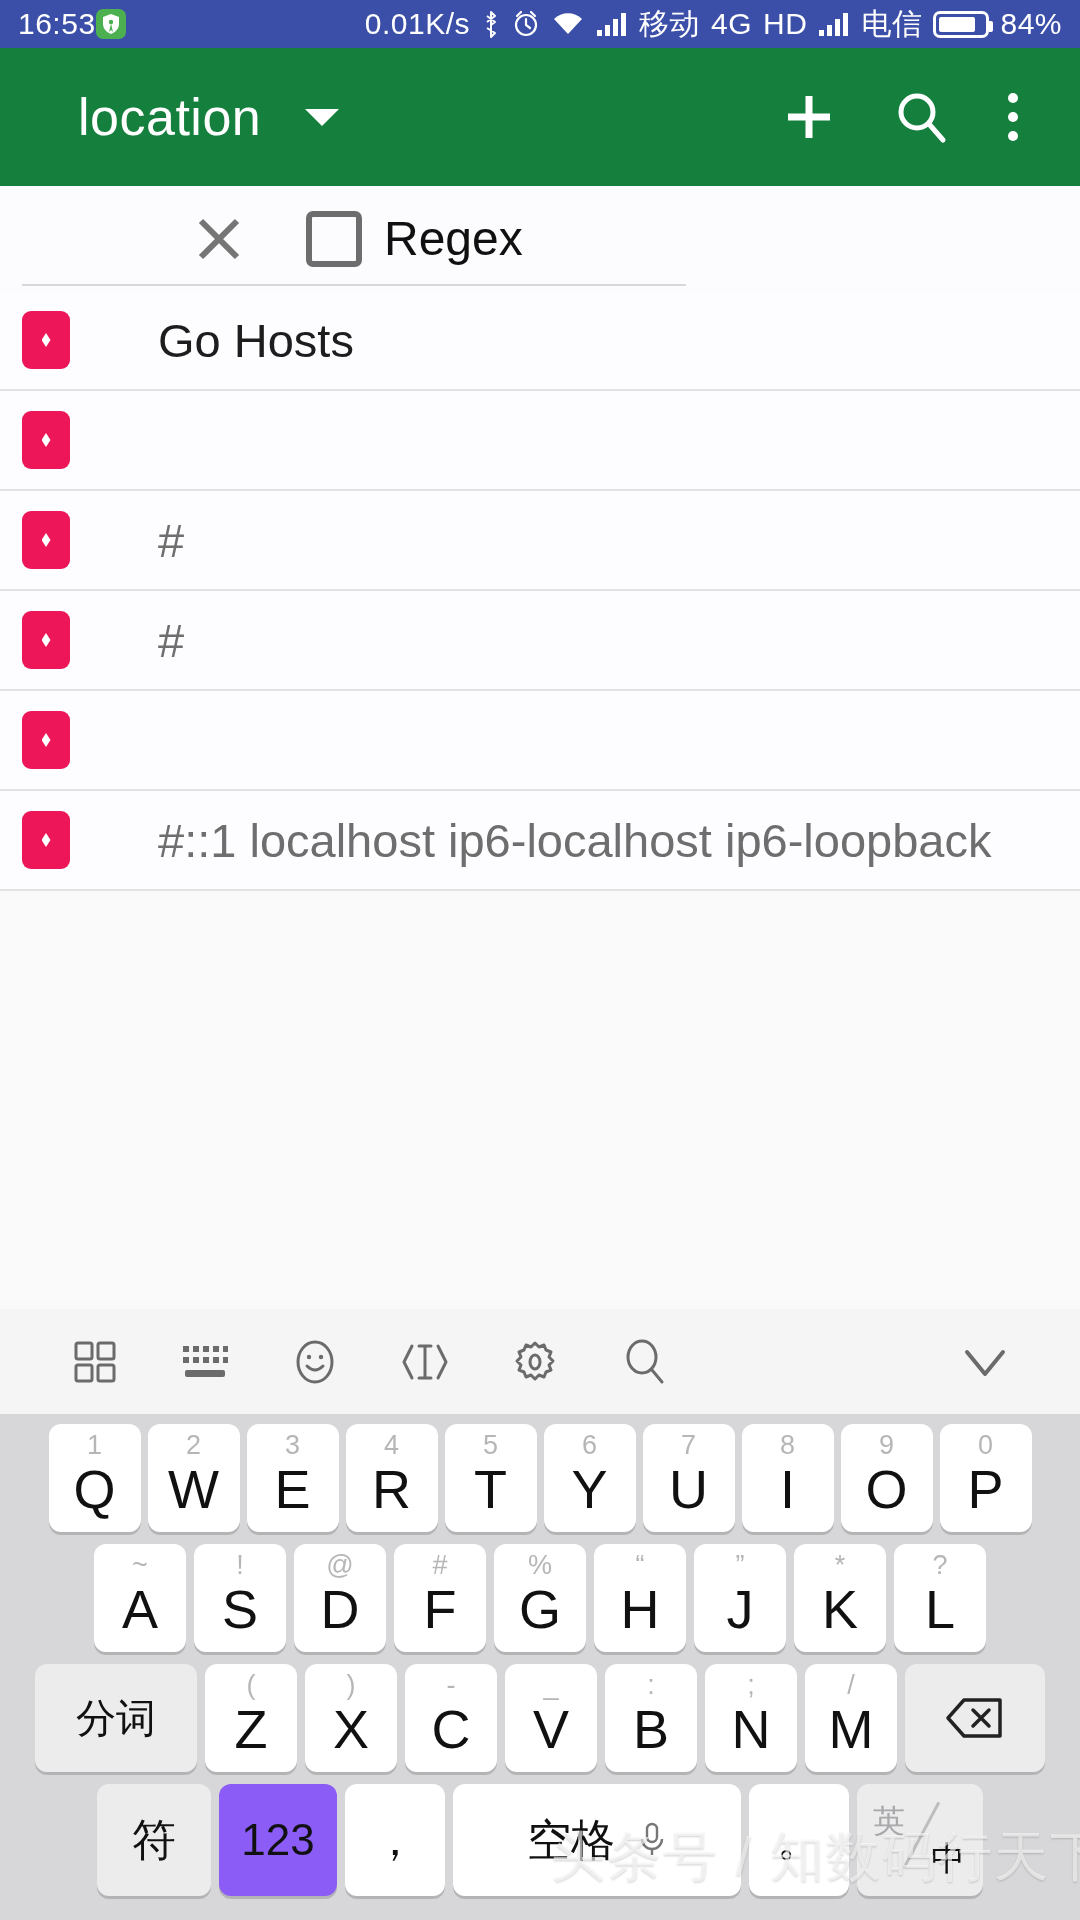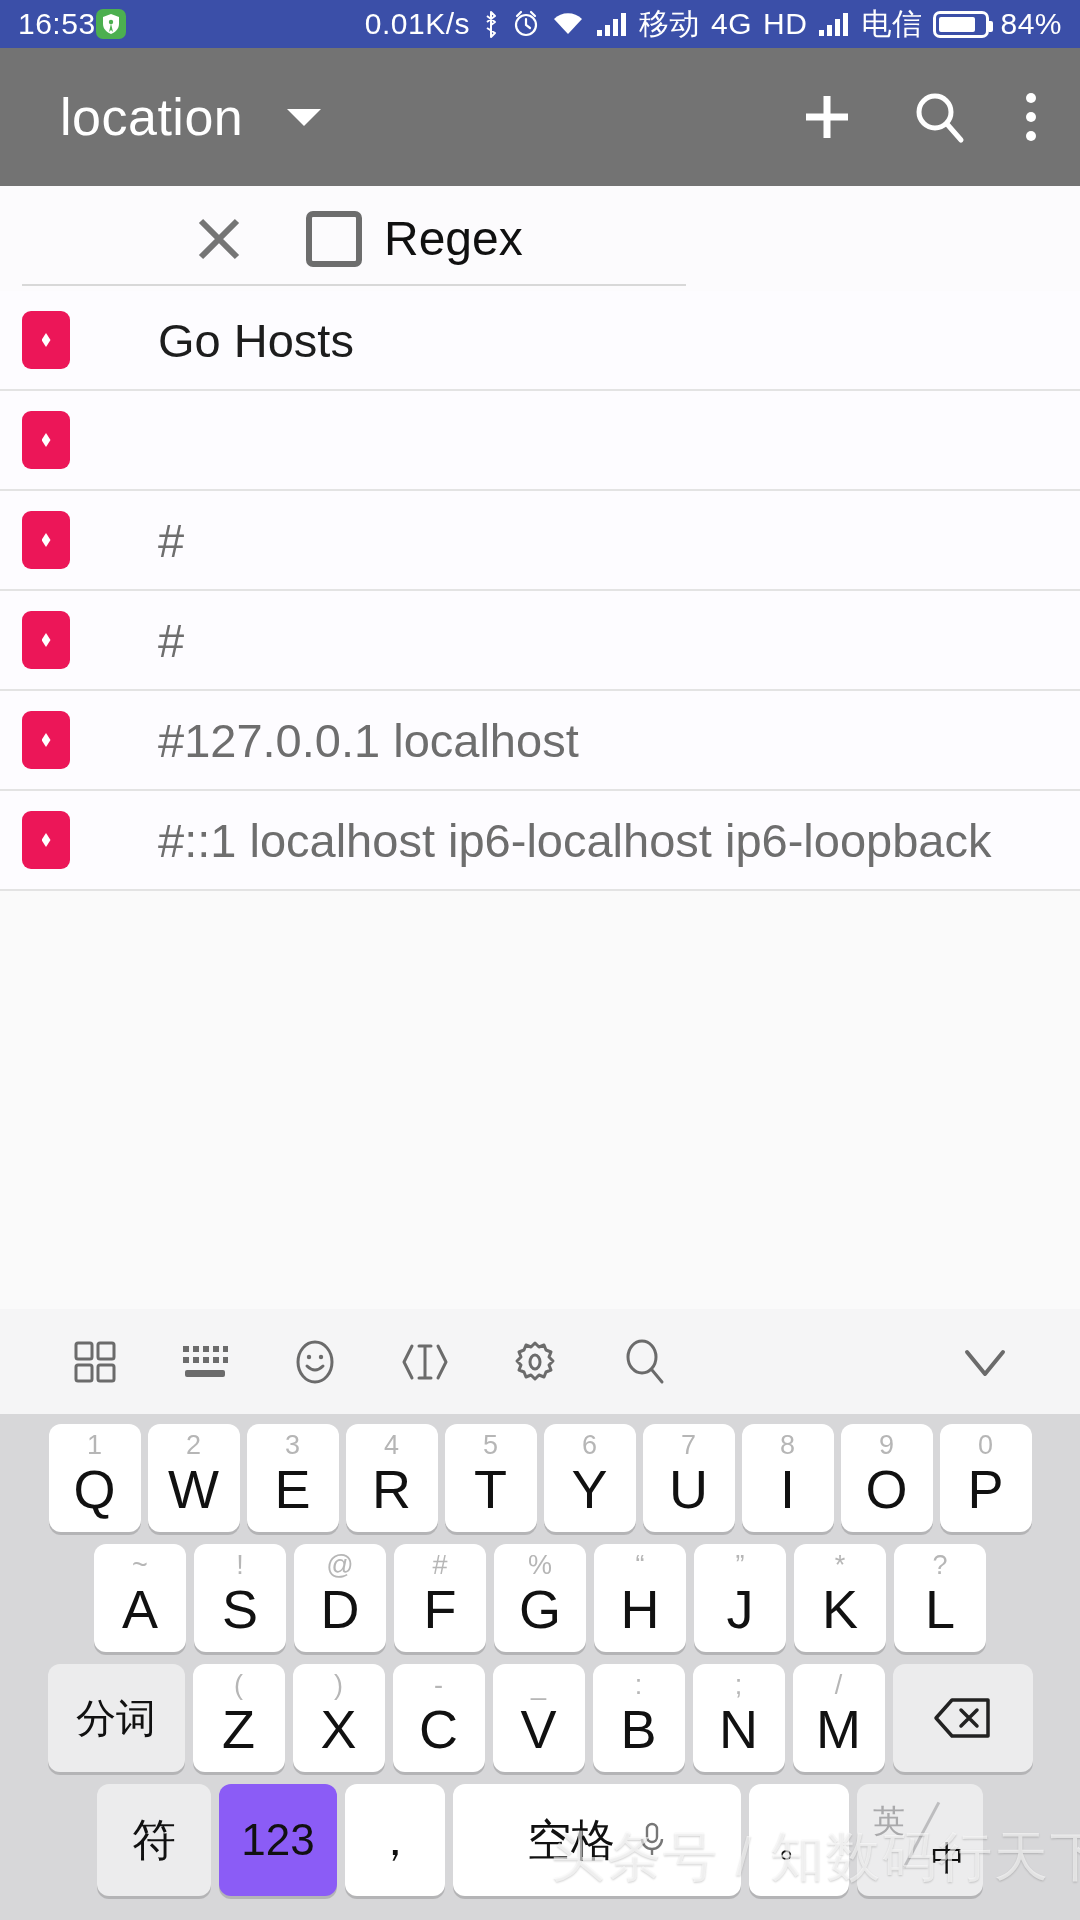--- a/index.html
+++ b/index.html
@@ -32,22 +32,22 @@
   }
   .battery::after{
     content:""; position:absolute; right:-7px; top:7px; width:4px; height:11px;
     background:#fff; border-radius:0 2px 2px 0;
   }
   .battery i { display:block; height:15px; width:36px; margin-left:3px; background:#fff; border-radius:2px;}
   .sb-text { font-size:30px; }
 
   
   .appbar {
-    height:138px; background:#737373; color:#fff;
-    display:flex; align-items:center; padding:0 24px;
+    height:138px; background:#15803d; color:#fff;
+    display:flex; align-items:center; padding:0 42px;
   }
   .appbar-title { font-size:52px; font-weight:400; letter-spacing:.5px; padding-left:36px;}
   .caret {
     margin-left:44px; width:0;height:0;
     border-left:17px solid transparent; border-right:17px solid transparent;
     border-top:17px solid #fff;
   }
   .appbar-actions { margin-left:auto; display:flex; align-items:center; gap:54px; padding-right:16px;}
   .appbar-actions > div { display:flex; align-items:center; justify-content:center; }
 
@@ -109,21 +109,21 @@
   }
   .key .sup {
     position:absolute; top:6px; left:0; right:0; text-align:center;
     font-size:27px; color:#b6b6b6;
   }
   .key .main { font-size:54px; color:#111; margin-top:22px; }
   .r1 .key { width:92px; }
   .r2 .key { width:92px; }
   .r3 .key { width:92px; }
   .key.fn { background:#ececed; }
-  .r3 .key.fn.left { width:137px;text-align:center; }
+  .r3 .key.fn.left { width:162px;text-align:center; }
   .r3 .key.fn.right { width:140px; }
   .key.fn .main { font-size:40px; margin-top:0; }
   .r4 .key { height:112px; }
   .r4 .k-fu { width:114px; background:#ececed; }
   .r4 .k-123 { width:118px; background:#8b5cf6; }
   .r4 .k-comma { width:100px; }
   .r4 .k-space { width:288px; }
   .r4 .k-period { width:100px; }
   .r4 .k-lang { width:126px; background:#ececed; }
   .r4 .k-enter { width:128px; background:#17a7ef; }
@@ -270,21 +270,20 @@
       <span class="tile">
           <i class="dot"></i>
         </span>
       <span class="row-text muted">#</span>
     </div>
 
     <div class="row">
       <span class="tile">
           <i class="dot"></i>
         </span>
-      <span class="row-text muted">#127.0.0.1    localhost</span>
     </div>
 
     <div class="row">
       <span class="tile">
           <i class="dot"></i>
         </span>
       <span class="row-text muted">#::1    localhost ip6-localhost ip6-loopback</span>
     </div>
 
   </div>

